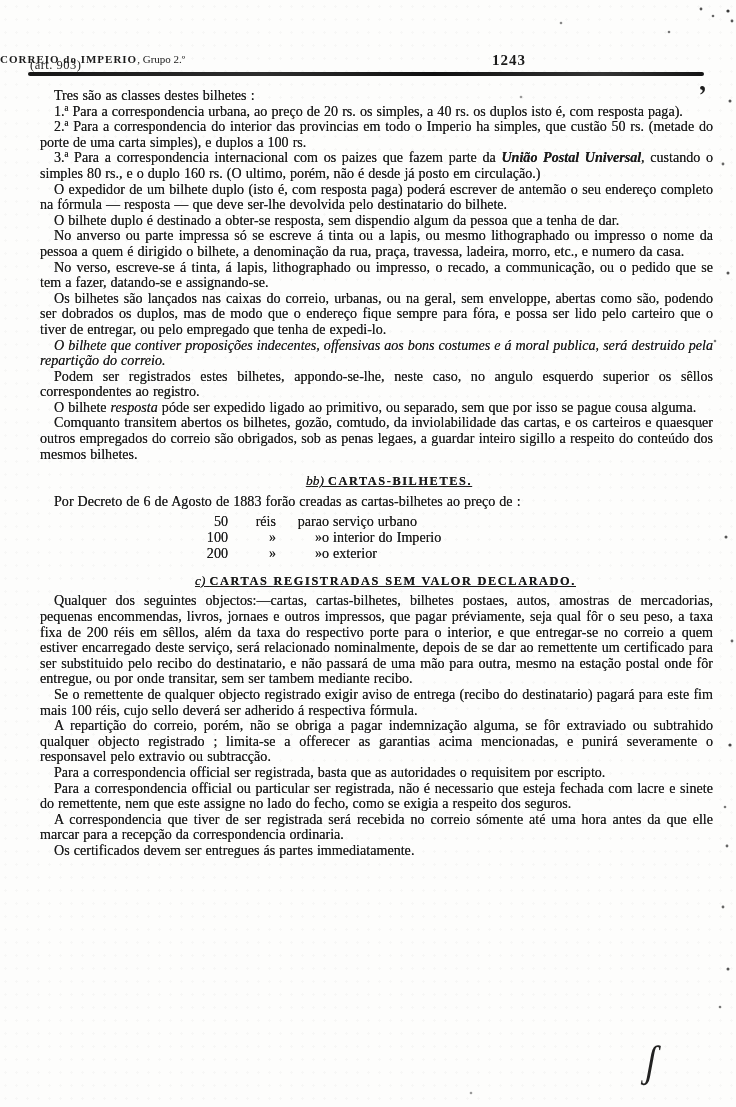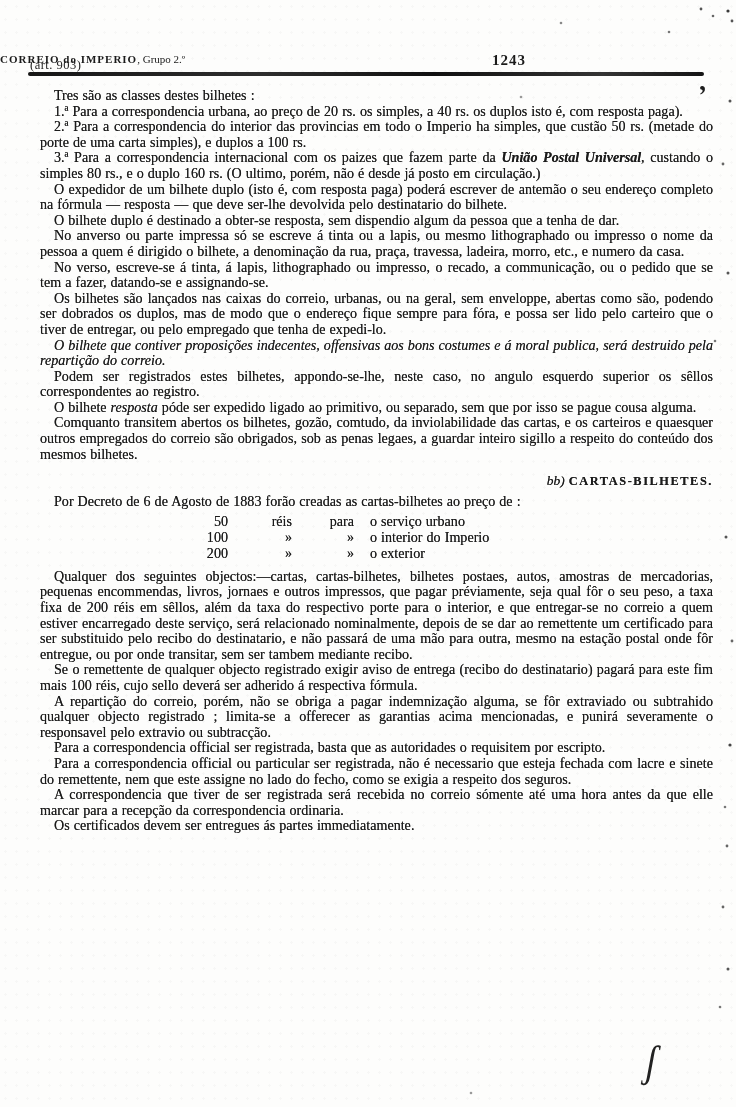--- a/index.html
+++ b/index.html
@@ -31,26 +31,26 @@
     position:absolute;left:40px;top:88px;width:673px;
     font-size:14.1px;line-height:15.6px;
     text-align:justify;
     text-shadow:0 0 0.55px rgba(10,10,10,0.75);
     word-spacing:0.5px;
   }
   .content p{margin:0;text-indent:14px;}
   p.full-italic{font-style:italic;}
   .bi{font-style:italic;font-weight:bold;}
   .it{font-style:italic;}
-  .subheading{margin-top:11px !important;margin-bottom:4px !important;text-indent:25px !important;text-align:right;}
+  .subheading{margin-top:11px !important;margin-bottom:4px !important;text-indent:25px !important;text-align:center;text-decoration:underline;}
   .subheading .sh-label{font-style:italic;font-size:13.5px;}
   .subheading .sh-caps{font-size:12.3px;letter-spacing:1.6px;font-weight:600;}
   .subheading-c{text-indent:18px !important;}
   .tariff{margin:5px 0 7px 158px;line-height:15.8px;}
-  .trow{display:grid;grid-template-columns:30px 48px 46px auto;column-gap:16px;}
+  .trow{display:grid;grid-template-columns:30px 48px 46px auto;column-gap:0;}
   .t-val{text-align:right;}
   .t-unit,.t-prep{text-align:right;}
   .t-dest{text-align:left;}
   
   .ink{position:absolute;color:#1d1d1d;pointer-events:none;}
   .ink-hook{left:698px;top:66px;font-size:27px;font-weight:bold;transform:rotate(-10deg);}
   .ink-squiggle{left:646px;top:1040px;font-size:36px;font-style:italic;transform:scaleY(1.25) rotate(3deg);color:#222;}
   .specks{
     position:absolute;left:0;top:0;width:2px;height:2px;border-radius:50%;background:transparent;
     box-shadow:
@@ -111,20 +111,21 @@
         <span class="t-dest">o interior do Imperio</span>
       </div>
       <div class="trow">
         <span class="t-val">200</span>
         <span class="t-unit">»</span>
         <span class="t-prep">»</span>
         <span class="t-dest">o exterior</span>
       </div>
     </div>
 
+    <p class="subheading subheading-c"><span class="sh-label">c)</span> <span class="sh-caps">CARTAS REGISTRADAS SEM VALOR DECLARADO.</span></p>
 
     <p><span>Qualquer dos seguintes objectos:—cartas, cartas-bilhetes, bilhetes postaes, autos, amostras de mercadorias, pequenas encommendas, livros, jornaes e outros impressos, que pagar préviamente, seja qual fôr o seu peso, a taxa fixa de 200 réis em sêllos, além da taxa do respectivo porte para o interior, e que entregar-se no correio a quem estiver encarregado deste serviço, será relacionado nominalmente, depois de se dar ao remettente um certificado para ser substituido pelo recibo do destinatario, e não passará de uma mão para outra, mesmo na estação postal onde fôr entregue, ou por onde transitar, sem ser tambem mediante recibo.</span></p>
     <p><span>Se o remettente de qualquer objecto registrado exigir aviso de entrega (recibo do destinatario) pagará para este fim mais 100 réis, cujo sello deverá ser adherido á respectiva fórmula.</span></p>
     <p><span>A repartição do correio, porém, não se obriga a pagar indemnização alguma, se fôr extraviado ou subtrahido qualquer objecto registrado ; limita-se a offerecer as garantias acima mencionadas, e punirá severamente o responsavel pelo extravio ou subtracção.</span></p>
     <p><span>Para a correspondencia official ser registrada, basta que as autoridades o requisitem por escripto.</span></p>
     <p><span>Para a correspondencia official ou particular ser registrada, não é necessario que esteja fechada com lacre e sinete do remettente, nem que este assigne no lado do fecho, como se exigia a respeito dos seguros.</span></p>
     <p><span>A correspondencia que tiver de ser registrada será recebida no correio sómente até uma hora antes da que elle marcar para a recepção da correspondencia ordinaria.</span></p>
     <p><span>Os certificados devem ser entregues ás partes immediatamente.</span></p>
 
   </div>

